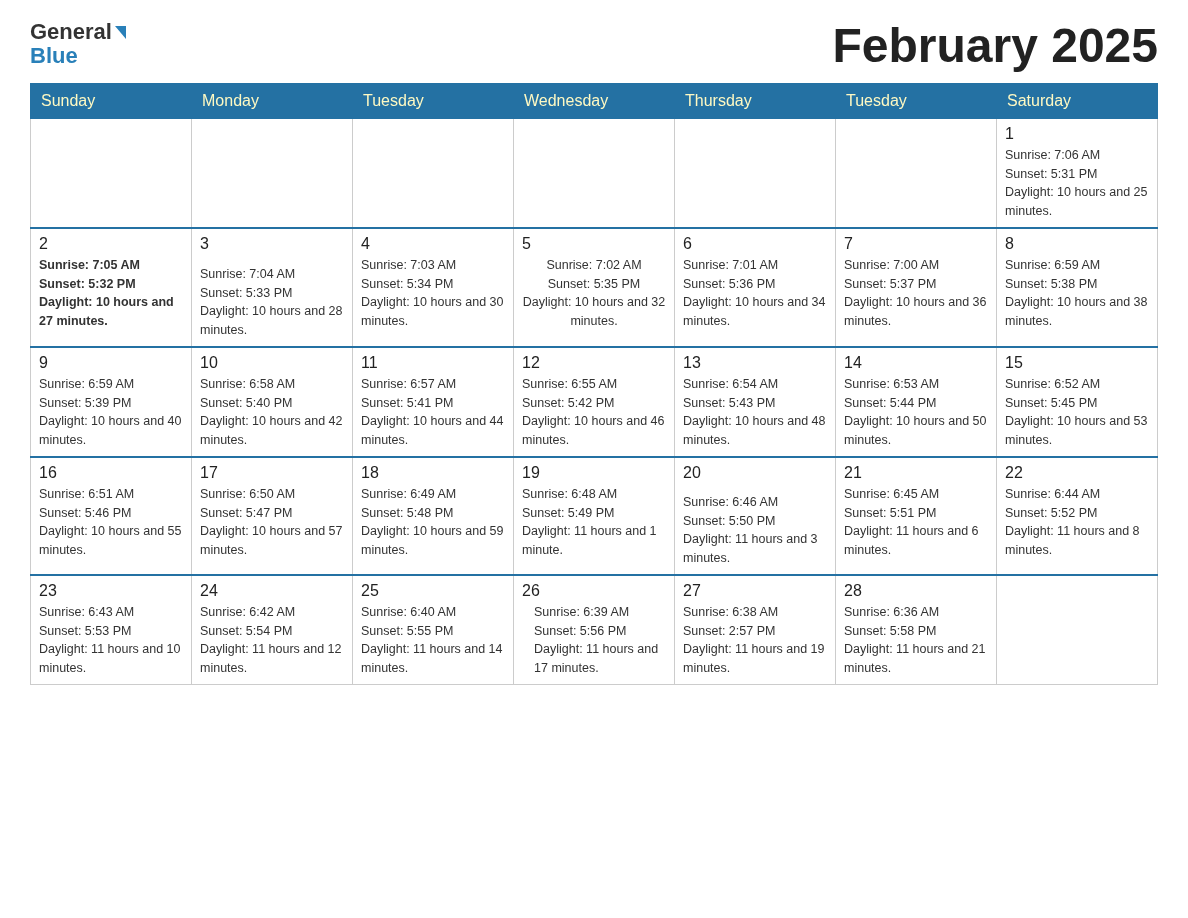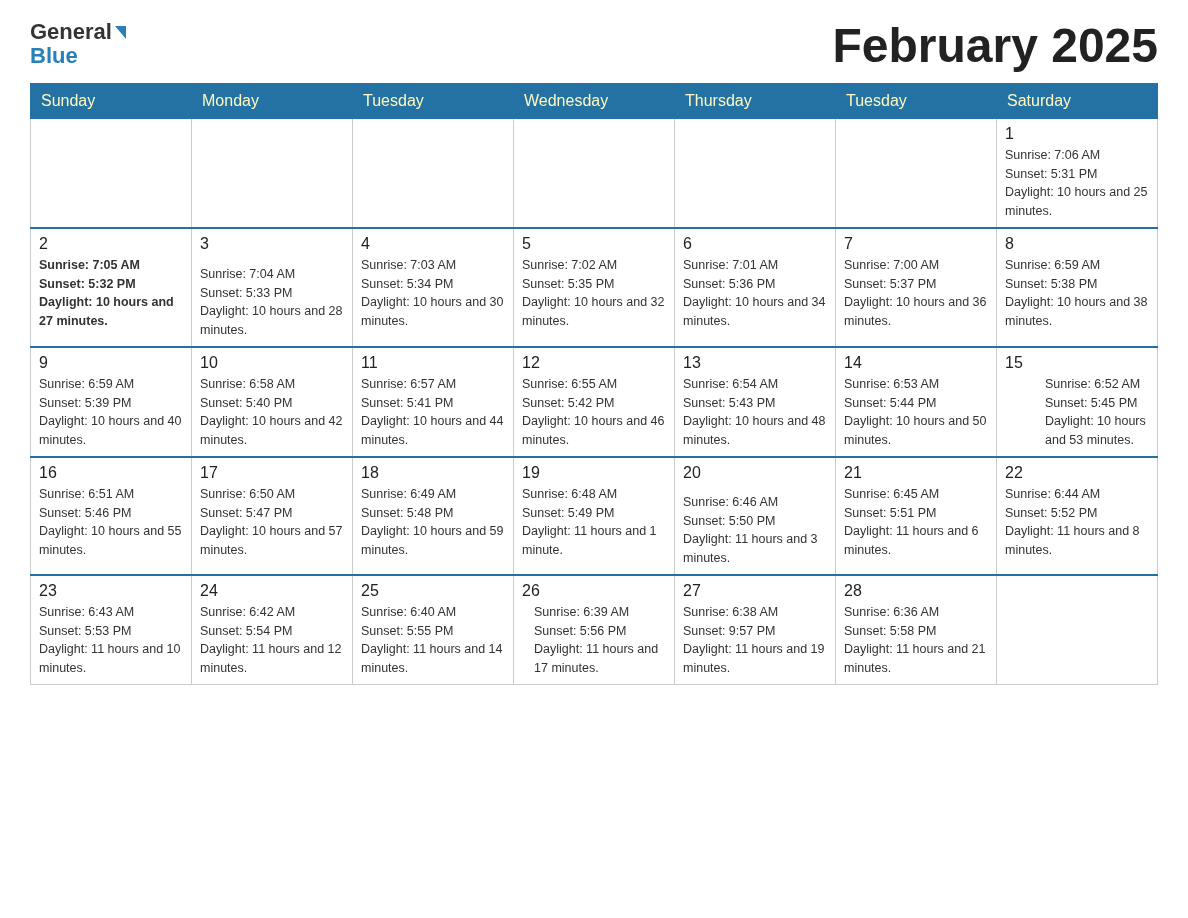--- a/index.html
+++ b/index.html
@@ -144,21 +144,21 @@
 Daylight: 10 hours and 28 minutes.</div>
         </td>
         <td>
           <div class="day-number">4</div>
           <div class="day-info" style="white-space: pre-line;">Sunrise: 7:03 AM
 Sunset: 5:34 PM
 Daylight: 10 hours and 30 minutes.</div>
         </td>
         <td>
           <div class="day-number">5</div>
-          <div class="day-info" style="white-space: pre-line;">Sunrise: 7:02 AM
+          <div class="day-info" style="white-space: pre-line; text-align: center;">Sunrise: 7:02 AM
 Sunset: 5:35 PM
 Daylight: 10 hours and 32 minutes.</div>
         </td>
         <td>
           <div class="day-number">6</div>
           <div class="day-info" style="white-space: pre-line;">Sunrise: 7:01 AM
 Sunset: 5:36 PM
 Daylight: 10 hours and 34 minutes.</div>
         </td>
         <td>
@@ -206,21 +206,21 @@
 Daylight: 10 hours and 48 minutes.</div>
         </td>
         <td>
           <div class="day-number">14</div>
           <div class="day-info" style="white-space: pre-line;">Sunrise: 6:53 AM
 Sunset: 5:44 PM
 Daylight: 10 hours and 50 minutes.</div>
         </td>
         <td>
           <div class="day-number">15</div>
-          <div class="day-info" style="white-space: pre-line; margin-left: 40px;">Sunrise: 6:52 AM
+          <div class="day-info" style="white-space: pre-line;">Sunrise: 6:52 AM
 Sunset: 5:45 PM
 Daylight: 10 hours and 53 minutes.</div>
         </td>
       </tr>
       <tr class="row-separator">
         <td>
           <div class="day-number">16</div>
           <div class="day-info" style="white-space: pre-line;">Sunrise: 6:51 AM
 Sunset: 5:46 PM
 Daylight: 10 hours and 55 minutes.</div>
@@ -283,21 +283,21 @@
         </td>
         <td>
           <div class="day-number">26</div>
           <div class="day-info" style="white-space: pre-line; margin-left: 12px;">Sunrise: 6:39 AM
 Sunset: 5:56 PM
 Daylight: 11 hours and 17 minutes.</div>
         </td>
         <td>
           <div class="day-number">27</div>
           <div class="day-info" style="white-space: pre-line;">Sunrise: 6:38 AM
-Sunset: 9:57 PM
+Sunset: 2:57 PM
 Daylight: 11 hours and 19 minutes.</div>
         </td>
         <td>
           <div class="day-number">28</div>
           <div class="day-info" style="white-space: pre-line;">Sunrise: 6:36 AM
 Sunset: 5:58 PM
 Daylight: 11 hours and 21 minutes.</div>
         </td>
         <td class="empty-cell" style="min-height: 90px;"></td>
       </tr>

